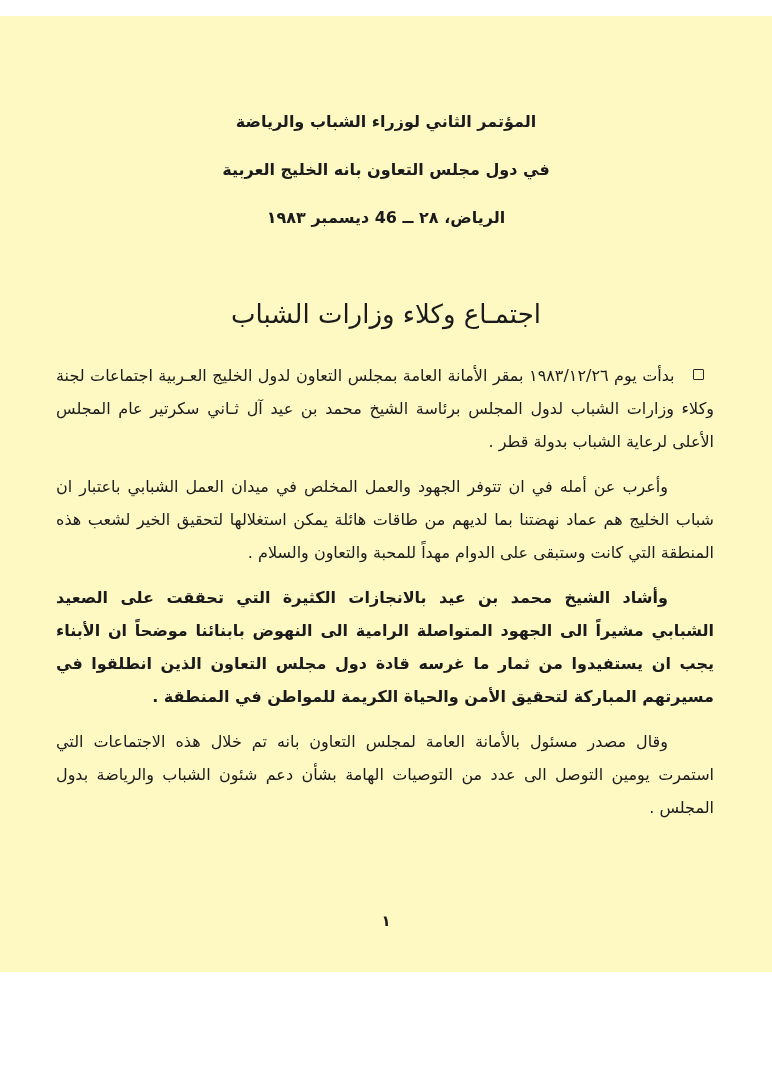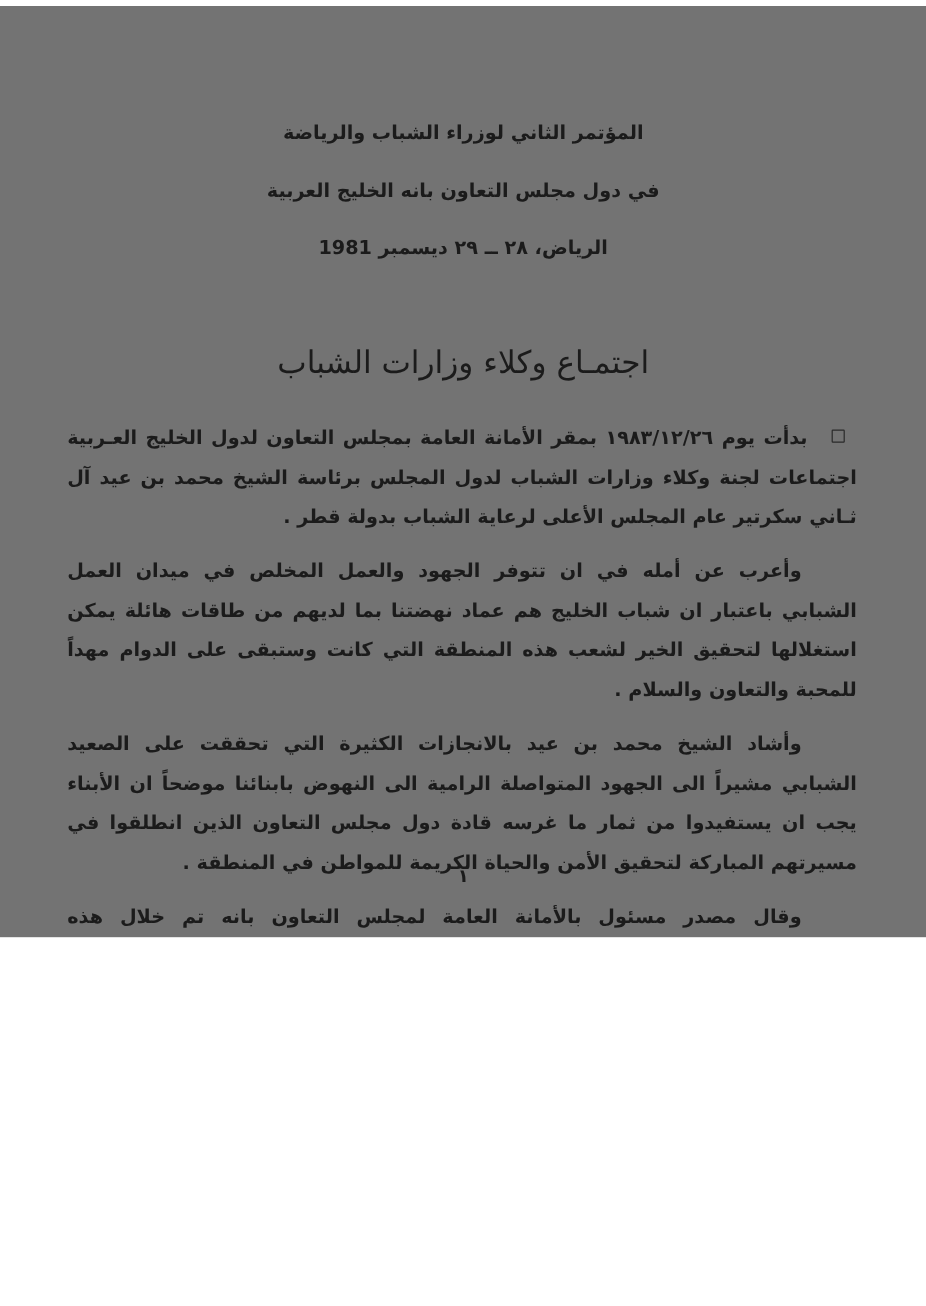--- a/index.html
+++ b/index.html
@@ -1,23 +1,23 @@
 <!DOCTYPE html>
 <html lang="ar"><head>
 <meta charset="utf-8">
 <style>
   html, body { margin: 0; padding: 0; }
   body { background: #ffffff; }
 
   .page {
     position: relative;
     width: 772px;
-    height: 776px;
-    margin: 5px auto;
-    background: #737373;
+    height: 956px;
+    margin: 16px auto;
+    background: #fef9c3;
     color: #1b1b1b;
     font-family: "DejaVu Sans", sans-serif;
     direction: rtl;
     overflow: hidden;
   }
 
   
   .doc-header {
     padding-top: 82px;
     text-align: center;
@@ -41,21 +41,21 @@
   
   .doc-body {
     padding: 26px 58px 0 56px;
     font-size: 16px;
   }
   .para {
     margin: 0 0 12px 0;
     line-height: 33px;
     text-align: justify;
     text-indent: 46px;
-    font-weight: bold;
+    font-weight: normal;
   }
   .para.lead { text-indent: 10px; }
   .para.light { font-weight: bold; }
   .para.gap-top { margin-top: 34px; }
 
   .bullet-box {
     display: inline-block;
     width: 9px;
     height: 9px;
     border: 1.3px solid #2a2a2a;
@@ -75,21 +75,21 @@
   }
 </style>
 </head>
 <body>
 
 <div class="page">
 
   <header class="doc-header">
     <div class="h-line">المؤتمر الثاني لوزراء الشباب والرياضة</div>
     <div class="h-line">في دول مجلس التعاون بانه الخليج العربية</div>
-    <div class="h-line">الرياض، ٢٨ ــ ٢٩ ديسمبر 1981</div>
+    <div class="h-line">الرياض، ٢٨ ــ 46 ديسمبر ١٩٨٣</div>
   </header>
 
   <section class="section-title">
     <div class="st-line">اجتمـاع وكلاء وزارات الشباب</div>
   </section>
 
   <main class="doc-body">
 
     <p class="para lead">
       <span class="bullet-box"></span>

